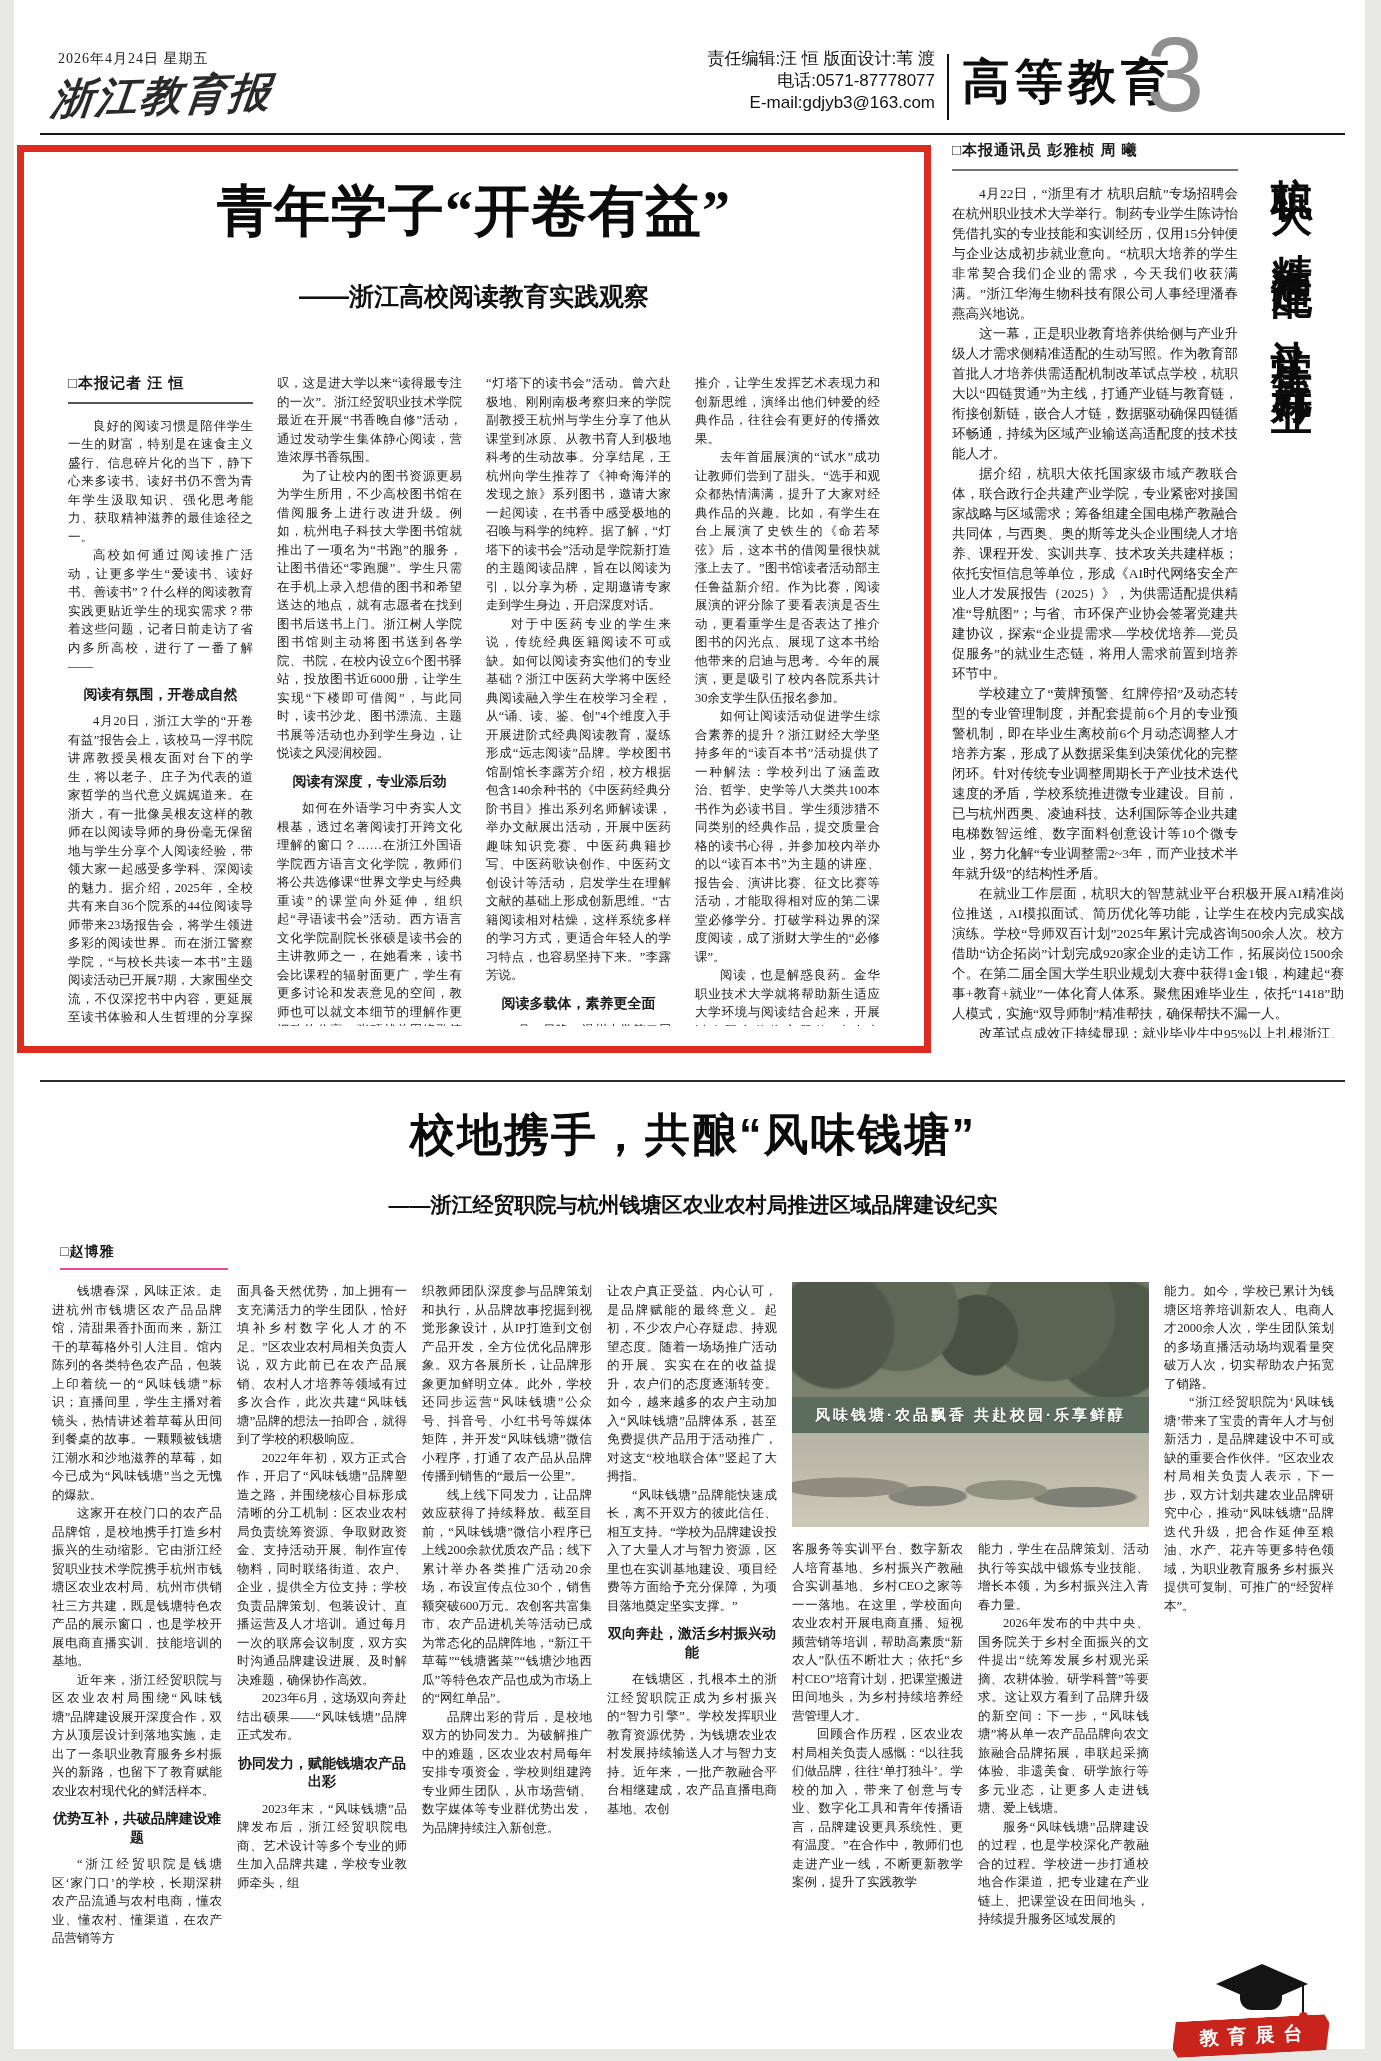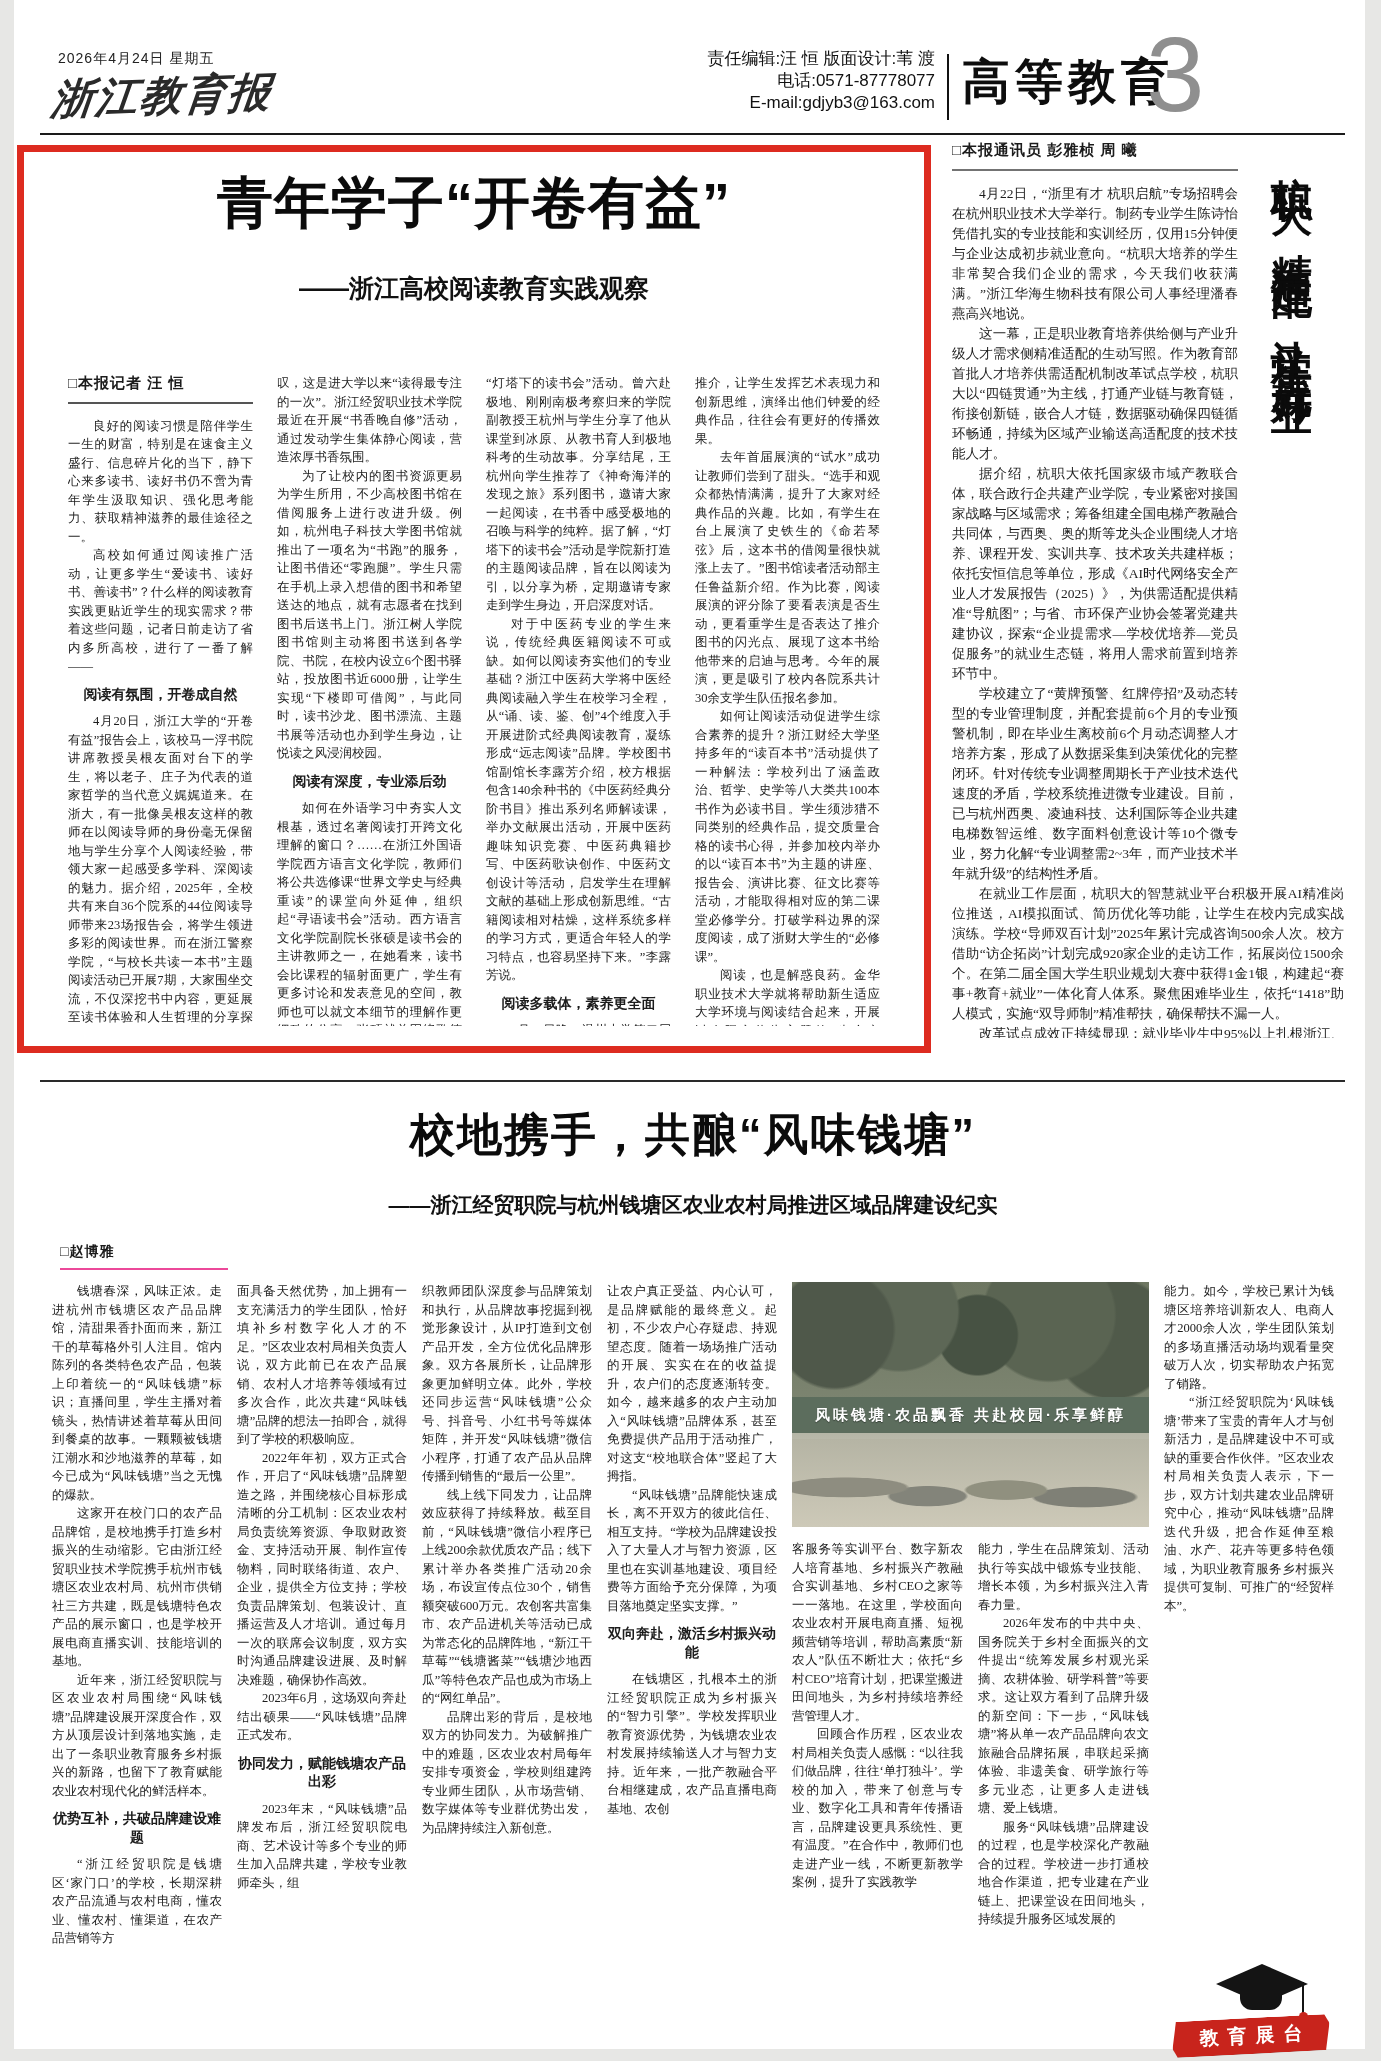--- a/index.html
+++ b/index.html
@@ -6,39 +6,39 @@
   body { background:#d9d9d9; font-family:"Liberation Serif", serif; }
   .page { position:relative; width:1381px; height:2061px; background:#fff; margin:0 auto;
           color:#1c1c1c; overflow:hidden; }
   .scan-edge { position:absolute; background:#e7e7e5; }
   .edge-l { left:0; top:0; width:14px; height:100%; }
   .edge-r { right:0; top:0; width:16px; height:100%; }
   .edge-b { left:0; bottom:0; width:100%; height:12px; }
 
   
   .date-line { position:absolute; left:58px; top:50px; font-size:14px; letter-spacing:1px;
-               font-family:Liberation Sans, sans-serif; color:#222; }
+               font-family:Liberation Serif, serif; color:#222; }
   .masthead { position:absolute; left:52px; top:68px; font-size:42px; font-weight:bold;
               font-style:italic; font-family:"DejaVu Serif", serif; color:#2a2a2a;
               transform:skewX(-8deg) rotate(-2deg); letter-spacing:2px; }
   .editor-block { position:absolute; left:560px; top:48px; width:375px; text-align:right;
                   font-size:17px; line-height:22px; color:#111;
                   font-family:"Liberation Sans", sans-serif; }
   .header-vline { position:absolute; left:947px; top:54px; width:2px; height:66px; background:#111; }
   .section-title { position:absolute; left:962px; top:50px; font-size:48px; font-weight:900;
                    font-family:"Liberation Sans", sans-serif; letter-spacing:5px; color:#0d0d0d; }
   .page-number { position:absolute; left:1146px; top:22px; font-size:105px; line-height:1;
                  color:#8f8f8f; font-family:"Liberation Sans", sans-serif; }
   .header-rule { position:absolute; left:40px; right:36px; top:133px; height:2px; background:#1a1a1a; }
 
   
   .main-box { position:absolute; left:17px; top:145px; width:914px; height:908px;
               border:7px solid #dd2b20; background:#fff; }
-  .main-headline { text-align:center; margin-top:14px; font-size:56px; font-weight:900;
-                   font-family:Liberation Sans, sans-serif; letter-spacing:1px; color:#0b0b0b; }
+  .main-headline { text-align:center; margin-top:22px; font-size:56px; font-weight:900;
+                   font-family:Liberation Serif, serif; letter-spacing:1px; color:#0b0b0b; }
   .main-subtitle { text-align:center; margin-top:30px; font-size:25px; font-weight:bold;
                    font-family:"Liberation Sans", sans-serif; color:#111; }
   .main-cols { position:absolute; left:44px; right:44px; top:222px; bottom:20px;
                display:flex; gap:24px; overflow:hidden; }
   .col { flex:1 1 0; overflow:hidden; text-align:justify; font-size:12.5px; line-height:18.5px; }
   .byline { font-weight:bold; font-size:15px; font-family:"Liberation Sans", sans-serif;
             border-bottom:2px solid #555; padding-bottom:9px; margin-bottom:13px; letter-spacing:1px; }
   .para { text-indent:2em; }
   .noindent { text-indent:0; }
   .subhead { text-align:center; font-size:14px; font-weight:bold; margin:9px 0;

